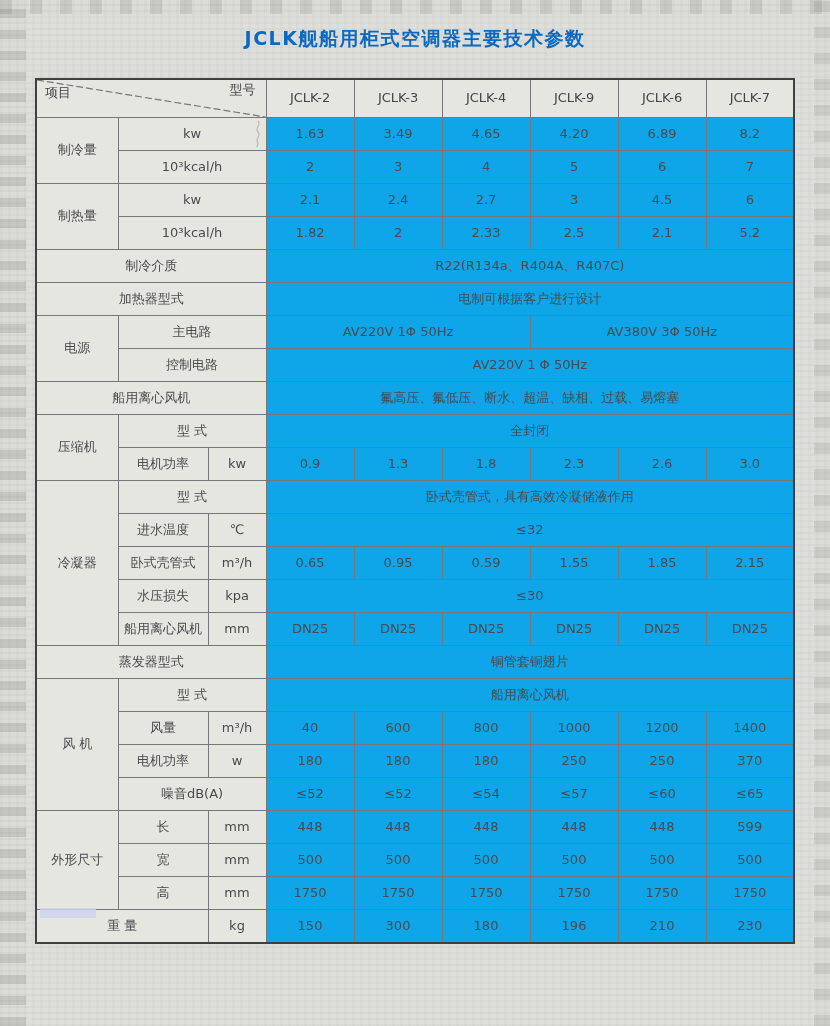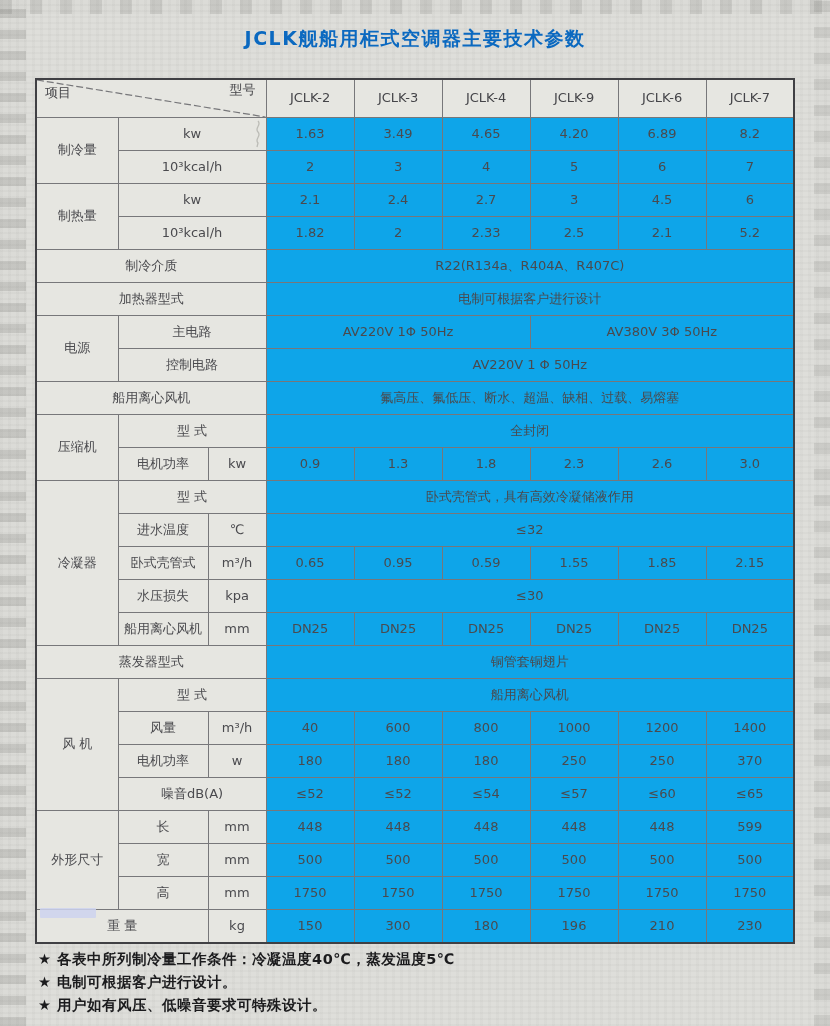--- a/index.html
+++ b/index.html
@@ -310,18 +310,13 @@
         <td>180</td>
         <td>196</td>
         <td>210</td>
         <td>230</td>
       </tr>
     </tbody>
   </table>
 
   <div class="smudge-blue"></div>
 
-  <ul class="notes">
-    <li>★ 各表中所列制冷量工作条件：冷凝温度40℃，蒸发温度5℃</li>
-    <li>★ 电制可根据客户进行设计。</li>
-    <li>★ 用户如有风压、低噪音要求可特殊设计。</li>
-  </ul>
 </div>
 
 </body></html>

